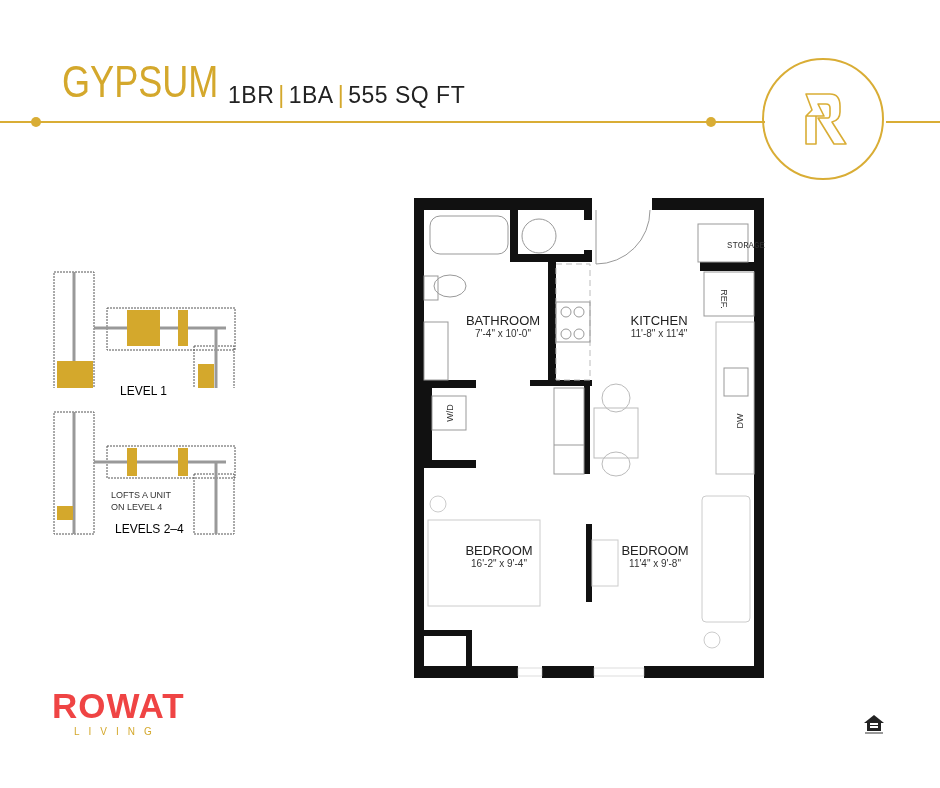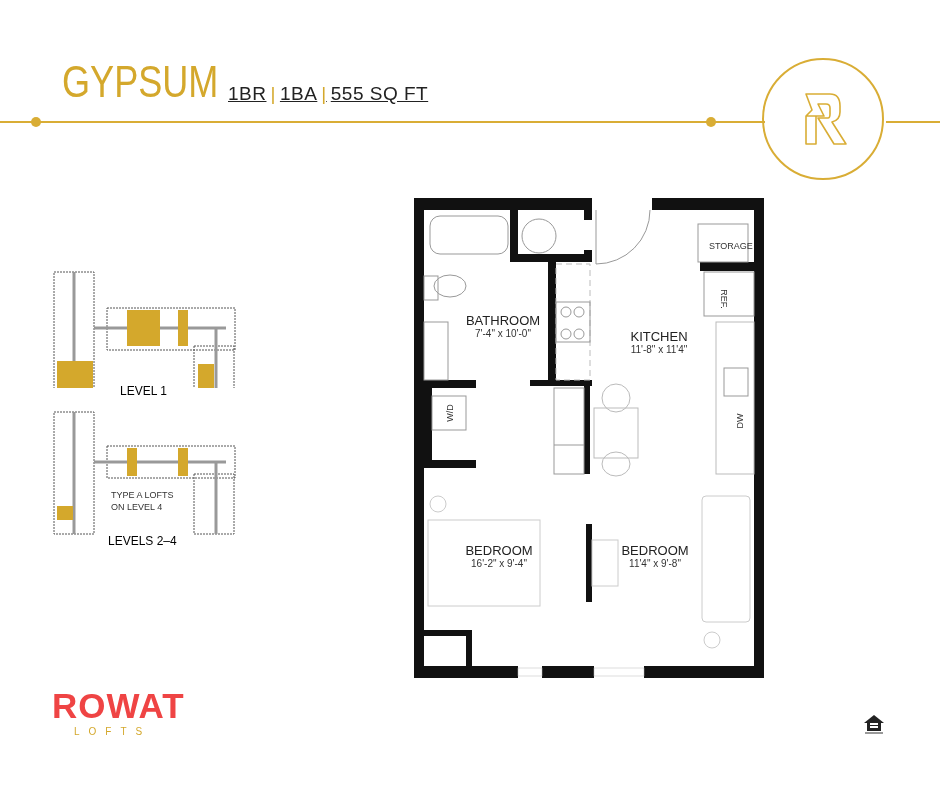--- a/index.html
+++ b/index.html
@@ -1,19 +1,19 @@
 <!DOCTYPE html>
 <html><head>
 <meta charset="utf-8">
 <style>
   html,body{margin:0;padding:0;background:#fff;}
   body{width:940px;height:788px;position:relative;overflow:hidden;font-family:"Liberation Sans",sans-serif;}
   .abs{position:absolute;}
   .title{left:62px;top:60px;font-family:"Liberation Sans",sans-serif;font-size:44px;color:#d4a82c;letter-spacing:0px;transform:scaleX(0.82);transform-origin:left top;line-height:1;}
-  .specs{left:228px;top:84px;font-size:19px;color:#222;letter-spacing:0.5px;line-height:1;text-decoration:underline;}
+  .specs{left:228px;top:84px;font-size:23px;color:#222;letter-spacing:0.5px;line-height:1;}
   .specs .sep{color:#d4a82c;margin:0 4px;}
   .hline{left:0;top:121px;width:765px;height:2px;background:#d9ad35;}
   .hline2{left:886px;top:121px;width:54px;height:2px;background:#d9ad35;}
   .dot{width:10px;height:10px;border-radius:50%;background:#d9ad35;}
   .circle{left:762px;top:58px;width:122px;height:122px;border:2px solid #d9ad35;border-radius:50%;box-sizing:border-box;}
   .plan{left:414px;top:198px;width:350px;height:480px;}
   .label{font-size:13px;color:#222;text-align:center;line-height:1.1;}
   .label .dim{font-size:10px;color:#333;}
   .small{font-size:9px;color:#333;}
   .site-label{font-size:12px;color:#000000;}
@@ -108,33 +108,33 @@
     <rect x="178" y="342" width="26" height="46" fill="none" stroke="#ccc"></rect>
 
     <rect x="288" y="298" width="48" height="126" rx="4" fill="none" stroke="#ccc"></rect>
     <circle cx="298" cy="442" r="8" fill="none" stroke="#ccc"></circle>
   </svg>
 
   <div class="abs label" style="left:44px;top:116px;width:90px;text-align:center;">
     <div>BATHROOM</div>
     <div class="dim">7'-4" x 10'-0"</div>
   </div>
-  <div class="abs label" style="left:200px;top:132px;width:90px;text-align:center;">
+  <div class="abs label" style="left:200px;top:116px;width:90px;text-align:center;">
     <div>KITCHEN</div>
     <div class="dim">11'-8" x 11'4"</div>
   </div>
   <div class="abs label" style="left:40px;top:346px;width:90px;">
     <div>BEDROOM</div>
     <div class="dim">16'-2" x 9'-4"</div>
   </div>
   <div class="abs label" style="left:196px;top:346px;width:90px;">
     <div>BEDROOM</div>
     <div class="dim">11'4" x 9'-8"</div>
   </div>
-  <div class="abs small" style="left:295px;top:43px;">STORAGE</div>
+  <div class="abs small" style="left:313px;top:43px;font-family:Liberation Mono, monospace;">STORAGE</div>
   <div class="abs small" style="left:300px;top:96px;transform:rotate(90deg);">REF.</div>
   <div class="abs small" style="left:27px;top:210px;transform:rotate(-90deg);">W/D</div>
   <div class="abs small" style="left:318px;top:218px;transform:rotate(-90deg);">DW</div>
 </div>
 
 <div class="abs" style="left:50px;top:268px;width:190px;height:120px;">
   <svg width="190" height="120" viewBox="0 0 190 120">
     <rect x="4" y="4" width="40" height="122" fill="none" stroke="#555" stroke-width="1" stroke-dasharray="2 1"></rect>
     <rect x="57" y="40" width="128" height="42" fill="none" stroke="#555" stroke-width="1" stroke-dasharray="2 1"></rect>
     <rect x="144" y="78" width="40" height="48" fill="none" stroke="#555" stroke-width="1" stroke-dasharray="2 1"></rect>
@@ -156,27 +156,27 @@
     <rect x="144" y="64" width="40" height="60" fill="none" stroke="#555" stroke-width="1" stroke-dasharray="2 1"></rect>
     <line x1="44" y1="52" x2="176" y2="52" stroke="#999" stroke-width="3"></line>
     <line x1="24" y1="2" x2="24" y2="124" stroke="#999" stroke-width="3"></line>
     <line x1="166" y1="52" x2="166" y2="124" stroke="#999" stroke-width="3"></line>
     <rect x="7" y="96" width="16" height="14" fill="#d4a82c"></rect>
     <rect x="77" y="38" width="10" height="28" fill="#d4a82c"></rect>
     <rect x="128" y="38" width="10" height="28" fill="#d4a82c"></rect>
   </svg>
 </div>
 <div class="abs site-note" style="left:111px;top:490px;">
-  <div>TYPE A LOFTS</div>
+  <div>LOFTS A UNIT</div>
   <div>ON LEVEL 4</div>
 </div>
-<div class="abs site-label" style="left:108px;top:522px;margin-top:12px;">LEVELS 2–4</div>
+<div class="abs site-label" style="left:115px;top:522px;">LEVELS 2–4</div>
 
 <div class="abs logo">ROWAT</div>
-<div class="abs logo-sub">LOFTS</div>
+<div class="abs logo-sub">LIVING</div>
 
 <div class="abs" style="left:862px;top:712px;width:24px;height:24px;">
   <svg width="24" height="24" viewBox="0 0 24 24">
     <path d="M2 11 L12 3 L22 11 H19 V19 H5 V11 Z" fill="#222"></path>
     <rect x="8" y="11" width="8" height="2" fill="#fff"></rect>
     <rect x="8" y="14" width="8" height="2" fill="#fff"></rect>
     <rect x="3" y="20" width="18" height="2" fill="#999"></rect>
   </svg>
 </div>
 

